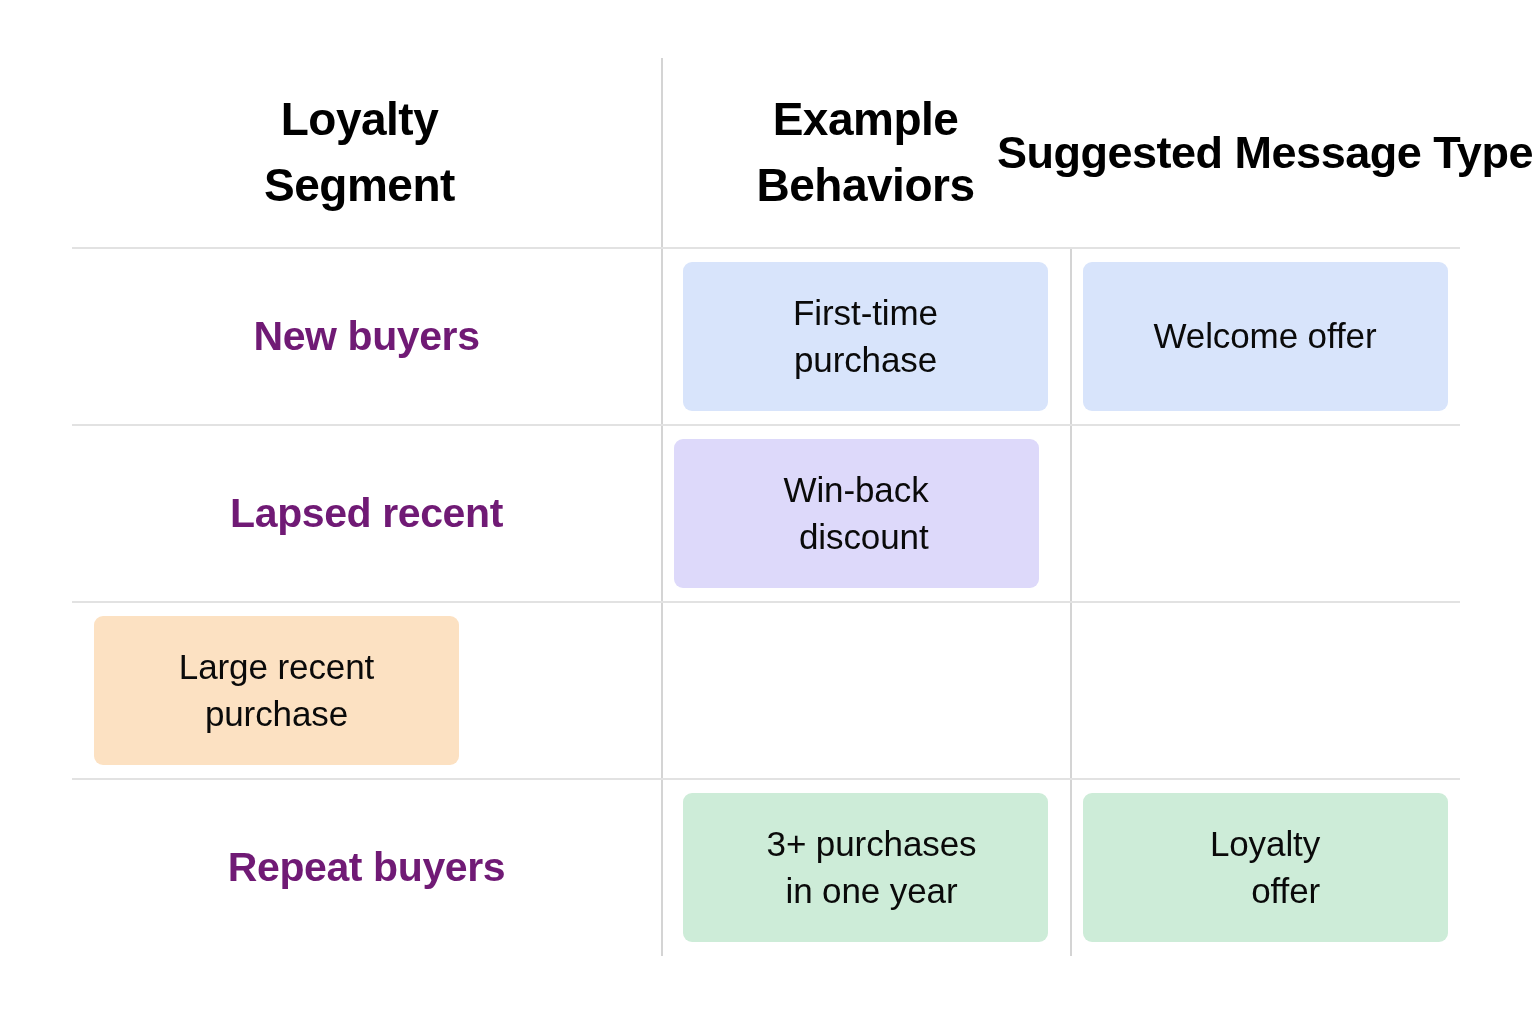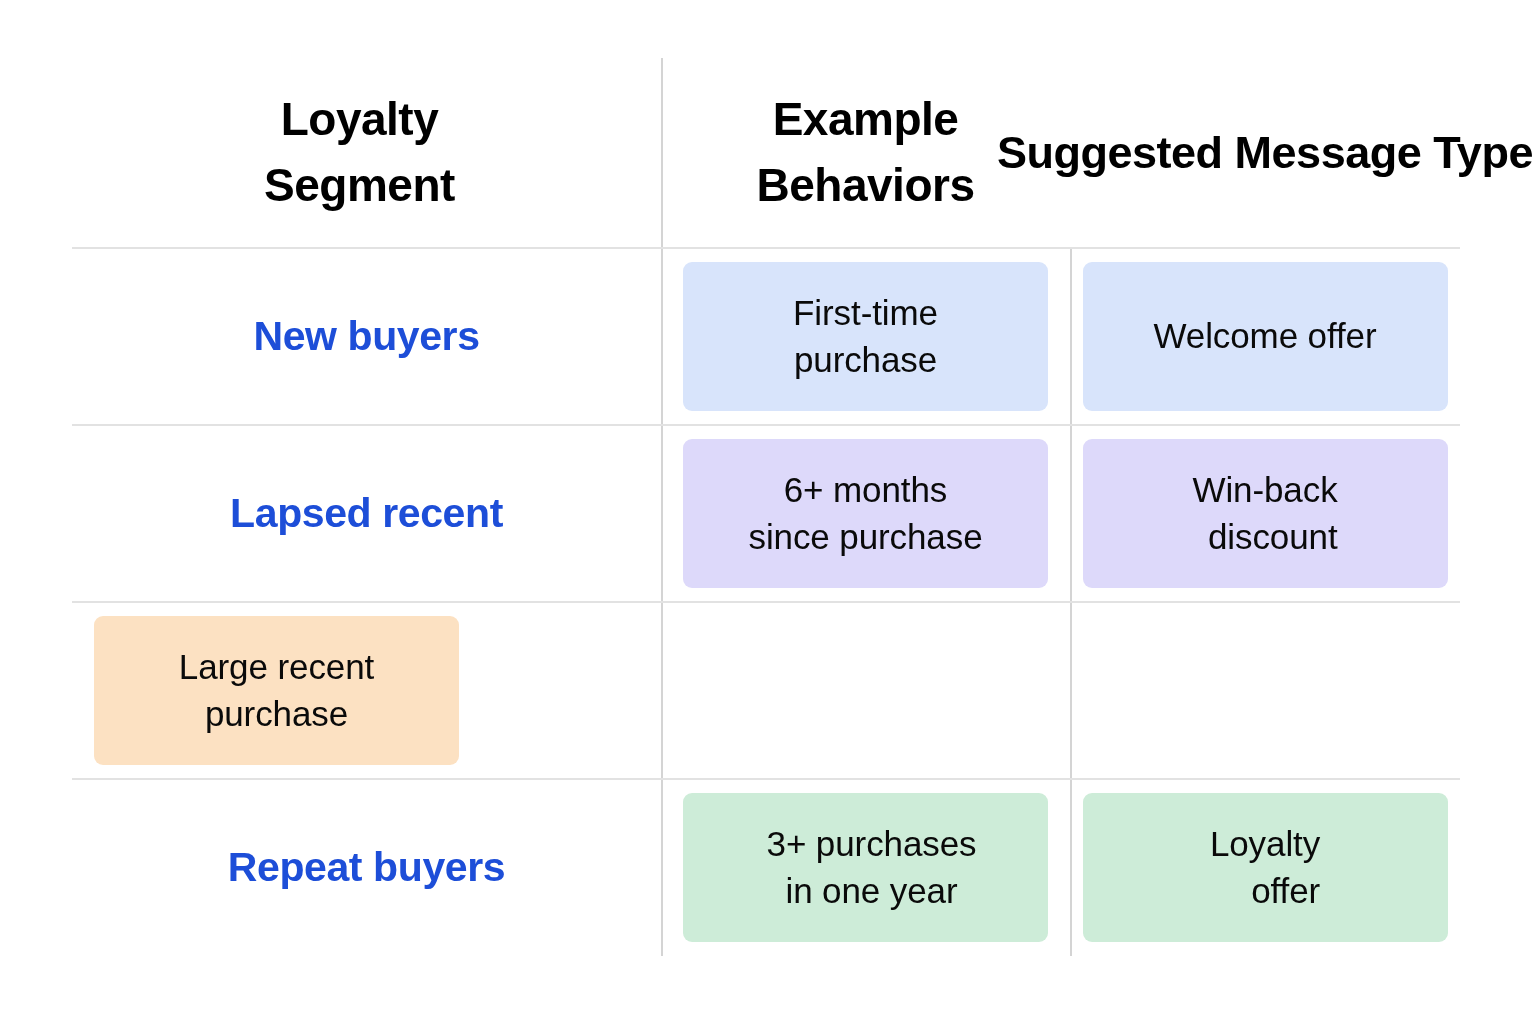--- a/index.html
+++ b/index.html
@@ -90,21 +90,21 @@
   .cell.c1 .hdr-text { padding-right: 14px; }
   .cell.c3 .hdr-text { white-space: nowrap; font-size: 45px; }
 
   
   .seg-label {
     font-weight: bold;
     font-size: 41px;
     line-height: 1.2;
     text-align: center;
     letter-spacing: -0.4px;
-    color: #1d4ed8;
+    color: #701a75;
   }
 
   
   .chip {
     box-sizing: border-box;
     border-radius: 9px;
     font-size: 35px;
     line-height: 1.32;
     text-align: center;
     color: #0a0a0a;
@@ -158,24 +158,20 @@
       </div>
       <div class="cell c3">
         <div class="chip" style="background-color: rgb(216, 228, 251);">Welcome offer</div>
       </div>
     </div>
 
     <div class="row body">
       <div class="cell c1">
         <div class="seg-label">Lapsed recent</div>
       </div>
-      <div class="cell c2">
-        <div class="chip" style="background-color: rgb(221, 217, 250);">6+ months
-since purchase</div>
-      </div>
       <div class="cell c3">
         <div class="chip" style="background-color: rgb(221, 217, 250);">Win-back
 discount</div>
       </div>
     </div>
 
     <div class="row body">
       <div class="cell c2">
         <div class="chip" style="background-color: rgb(252, 225, 194);">Large recent
 purchase</div>

